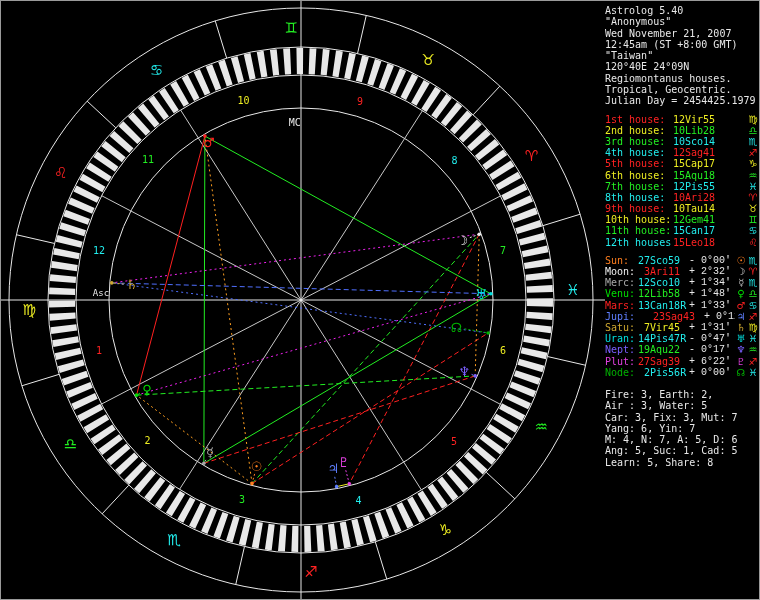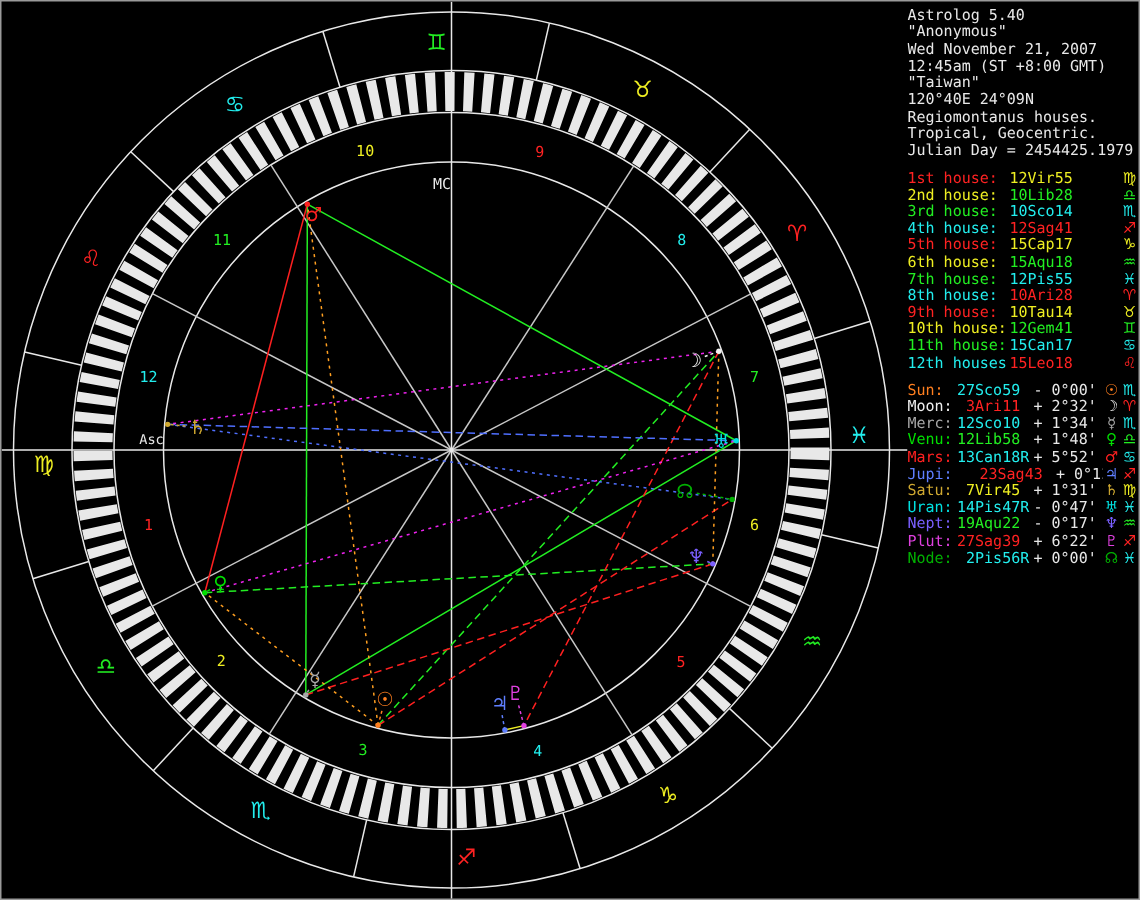--- a/index.html
+++ b/index.html
@@ -13,21 +13,21 @@
   .ln{white-space:pre;height:11.3px;overflow:hidden;}
   .row{display:flex;height:11.2px;align-items:flex-end;}
   .row span{white-space:pre;overflow:hidden;}
   [data-name="house-cusp-list"]{margin-top:7px;}
   [data-name="planet-position-list"]{margin-top:7px;}
   [data-name="element-tally"]{margin-top:11px;}
   [data-name="house-cusp-list"] .lbl{width:68px;}
   [data-name="house-cusp-list"] .val{flex:1;}
   [data-name="planet-position-list"] .lbl{width:33px;}
   [data-name="planet-position-list"] .val{width:51px;}
-  [data-name="planet-position-list"] .lat{flex:1;}
+  [data-name="planet-position-list"] .lat{flex:1;font-family:Liberation Mono, monospace;}
   .gly{font-family:"DejaVu Sans",sans-serif;font-size:10px;width:12px;text-align:center;flex:none;}
 </style>
 </head>
 <body>
 
 <div id="screen" data-name="astrolog-window">
   <svg id="wheel" data-name="chart-wheel" width="604" height="600" viewBox="0 0 604 600">
       <line x1="0" y1="299" x2="604" y2="299" stroke="#e8e8e8" stroke-width="1" data-name="ascendant-axis"></line>
       <line x1="300" y1="0" x2="300" y2="600" stroke="#e8e8e8" stroke-width="1" data-name="midheaven-axis"></line>
       <circle cx="300" cy="299" r="292" fill="none" stroke="#e8e8e8" stroke-width="1" data-name="wheel-ring"></circle>
@@ -232,21 +232,21 @@
         <div class="row" data-name="planet-row">
           <span class="lbl" data-name="planet-label" style="color: rgb(0, 223, 0);">Venu:</span>
           <span class="val" data-name="planet-position" style="color: rgb(34, 238, 34);">12Lib58</span>
           <span class="lat" data-name="planet-latitude" style="color: rgb(232, 232, 232);">+ 1°48'</span>
           <span class="gly" data-name="venu-icon" style="color: rgb(0, 223, 0);">♀</span>
           <span class="gly" data-name="libra-sign-icon" style="color: rgb(34, 238, 34);">♎</span>
         </div>
         <div class="row" data-name="planet-row">
           <span class="lbl" data-name="planet-label" style="color: rgb(255, 32, 32);">Mars:</span>
           <span class="val" data-name="planet-position" style="color: rgb(34, 238, 238);">13Can18R</span>
-          <span class="lat" data-name="planet-latitude" style="color: rgb(232, 232, 232);">+ 5°52'</span>
+          <span class="lat" data-name="planet-latitude" style="color: rgb(232, 232, 232);">+ 1°33'</span>
           <span class="gly" data-name="mars-icon" style="color: rgb(255, 32, 32);">♂</span>
           <span class="gly" data-name="cancer-sign-icon" style="color: rgb(34, 238, 238);">♋</span>
         </div>
         <div class="row" data-name="planet-row">
           <span class="lbl" data-name="planet-label" style="color: rgb(95, 127, 255);">Jupi:</span>
           <span class="val" data-name="planet-position" style="color: rgb(255, 34, 34); margin-left: 15px;">23Sag43</span>
           <span class="lat" data-name="planet-latitude" style="color: rgb(232, 232, 232);">+ 0°12'</span>
           <span class="gly" data-name="jupi-icon" style="color: rgb(95, 127, 255);">♃</span>
           <span class="gly" data-name="sagittarius-sign-icon" style="color: rgb(255, 34, 34);">♐</span>
         </div>
@@ -279,14 +279,23 @@
           <span class="gly" data-name="sagittarius-sign-icon" style="color: rgb(255, 34, 34);">♐</span>
         </div>
         <div class="row" data-name="planet-row">
           <span class="lbl" data-name="planet-label" style="color: rgb(0, 176, 0);">Node:</span>
           <span class="val" data-name="planet-position" style="color: rgb(34, 238, 238);"> 2Pis56R</span>
           <span class="lat" data-name="planet-latitude" style="color: rgb(232, 232, 232);">+ 0°00'</span>
           <span class="gly" data-name="node-icon" style="color: rgb(0, 176, 0);">☊</span>
           <span class="gly" data-name="pisces-sign-icon" style="color: rgb(34, 238, 238);">♓</span>
         </div>
       </section>
+    <section data-name="element-tally">
+        <div class="ln" data-name="tally-line">Fire: 3, Earth: 2,</div>
+        <div class="ln" data-name="tally-line">Air : 3, Water: 5</div>
+        <div class="ln" data-name="tally-line">Car: 3, Fix: 3, Mut: 7</div>
+        <div class="ln" data-name="tally-line">Yang: 6, Yin: 7</div>
+        <div class="ln" data-name="tally-line">M: 4, N: 7, A: 5, D: 6</div>
+        <div class="ln" data-name="tally-line">Ang: 5, Suc: 1, Cad: 5</div>
+        <div class="ln" data-name="tally-line">Learn: 5, Share: 8</div>
+      </section>
   </aside>
 </div>
 
 </body></html>

